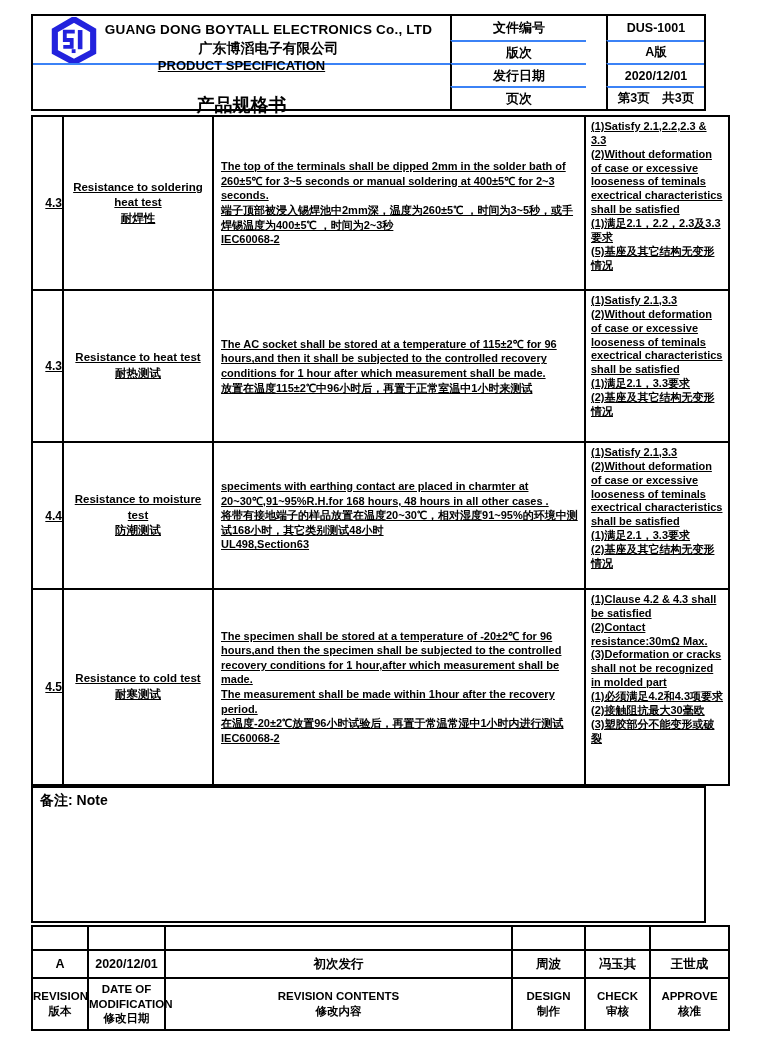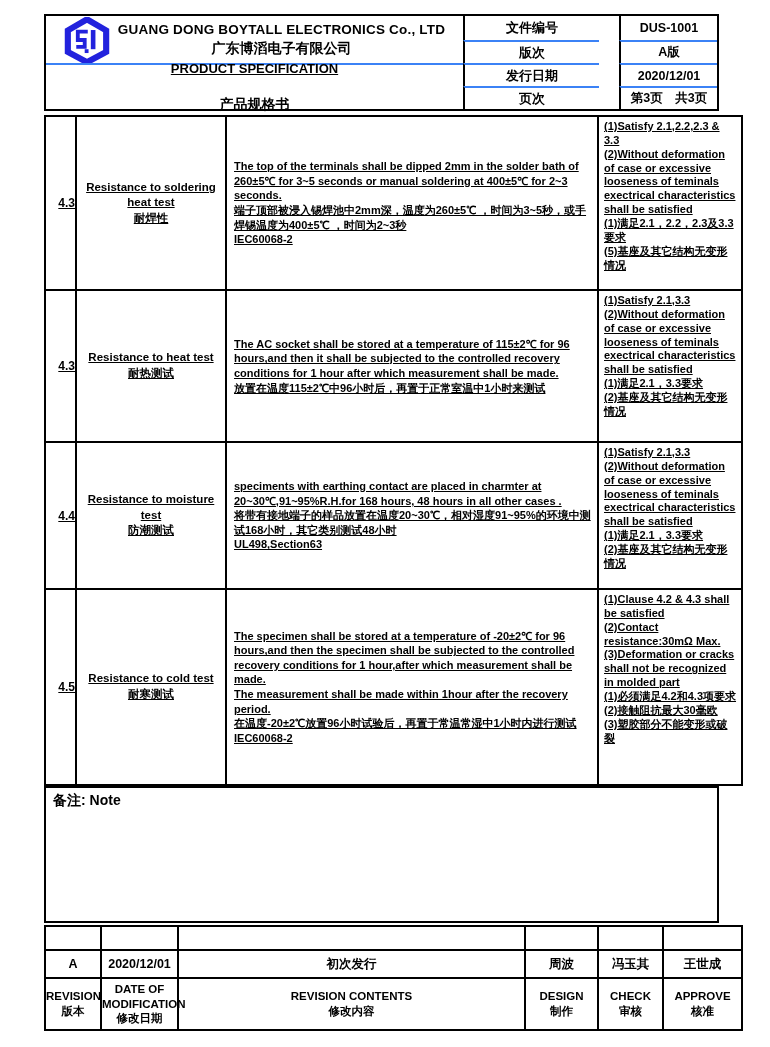--- a/index.html
+++ b/index.html
@@ -3,42 +3,42 @@
 <meta charset="utf-8">
 <style>
   * { box-sizing: border-box; margin: 0; padding: 0; }
   html, body { width: 770px; height: 1047px; background: #ffffff; }
   body {
     position: relative;
     font-family: "Liberation Sans", sans-serif;
     font-weight: bold;
     color: #000;
   }
-  .page { position: absolute; left: 44px; top: 14px; width: 675px; }
+  .page { position: absolute; left: 31px; top: 14px; width: 675px; }
 
   
   .header-grid {
     display: grid;
     grid-template-columns: 417px 136px 1fr;
     grid-template-rows: 24px 23px 23px 23px;
     border: 2px solid #000;
   }
   .hcell { border-left: 2px solid #000; border-top: 2px solid #3b82f6;
            display: flex; align-items: center; justify-content: center; text-align: center; }
   .company-cell { grid-column: 1; grid-row: 1 / 3; border-left: none; border-top: none;
            display: flex; align-items: center; justify-content: center; gap: 8px; }
   .title-cell   { grid-column: 1; grid-row: 3 / 5; border-left: none;
            flex-direction: column; justify-content: center; }
   .r1 { grid-row: 1; border-top: none; }
   .r2 { grid-row: 2; } .r3 { grid-row: 3; } .r4 { grid-row: 4; }
   .c2 { grid-column: 2; } .c3 { grid-column: 3; }
   .company-en { font-size: 13.5px; letter-spacing: 0.2px; }
   .company-cn { font-size: 14px; margin-top: 3px; }
   .doc-title-en { font-size: 13px; text-decoration: underline; }
-  .doc-title-cn { font-size: 14px; margin-top: 20px; }
+  .doc-title-cn { font-size: 18px; margin-top: 20px; }
   .hlabel { font-size: 13px; }
   .hvalue { font-size: 12.5px; margin-left: 20px; }
   .logo-svg { width: 46px; height: 46px; flex: 0 0 auto; }
   .company-names { text-align: center; }
 
   
   table { border-collapse: collapse; width: 697px; table-layout: fixed; }
   .spec-table { margin-top: 4px; }
   .spec-table td { border: 2px solid #000; white-space: pre-line; overflow: hidden; text-decoration: underline; }
   td.no { text-align: right; vertical-align: middle; font-size: 12px; }

